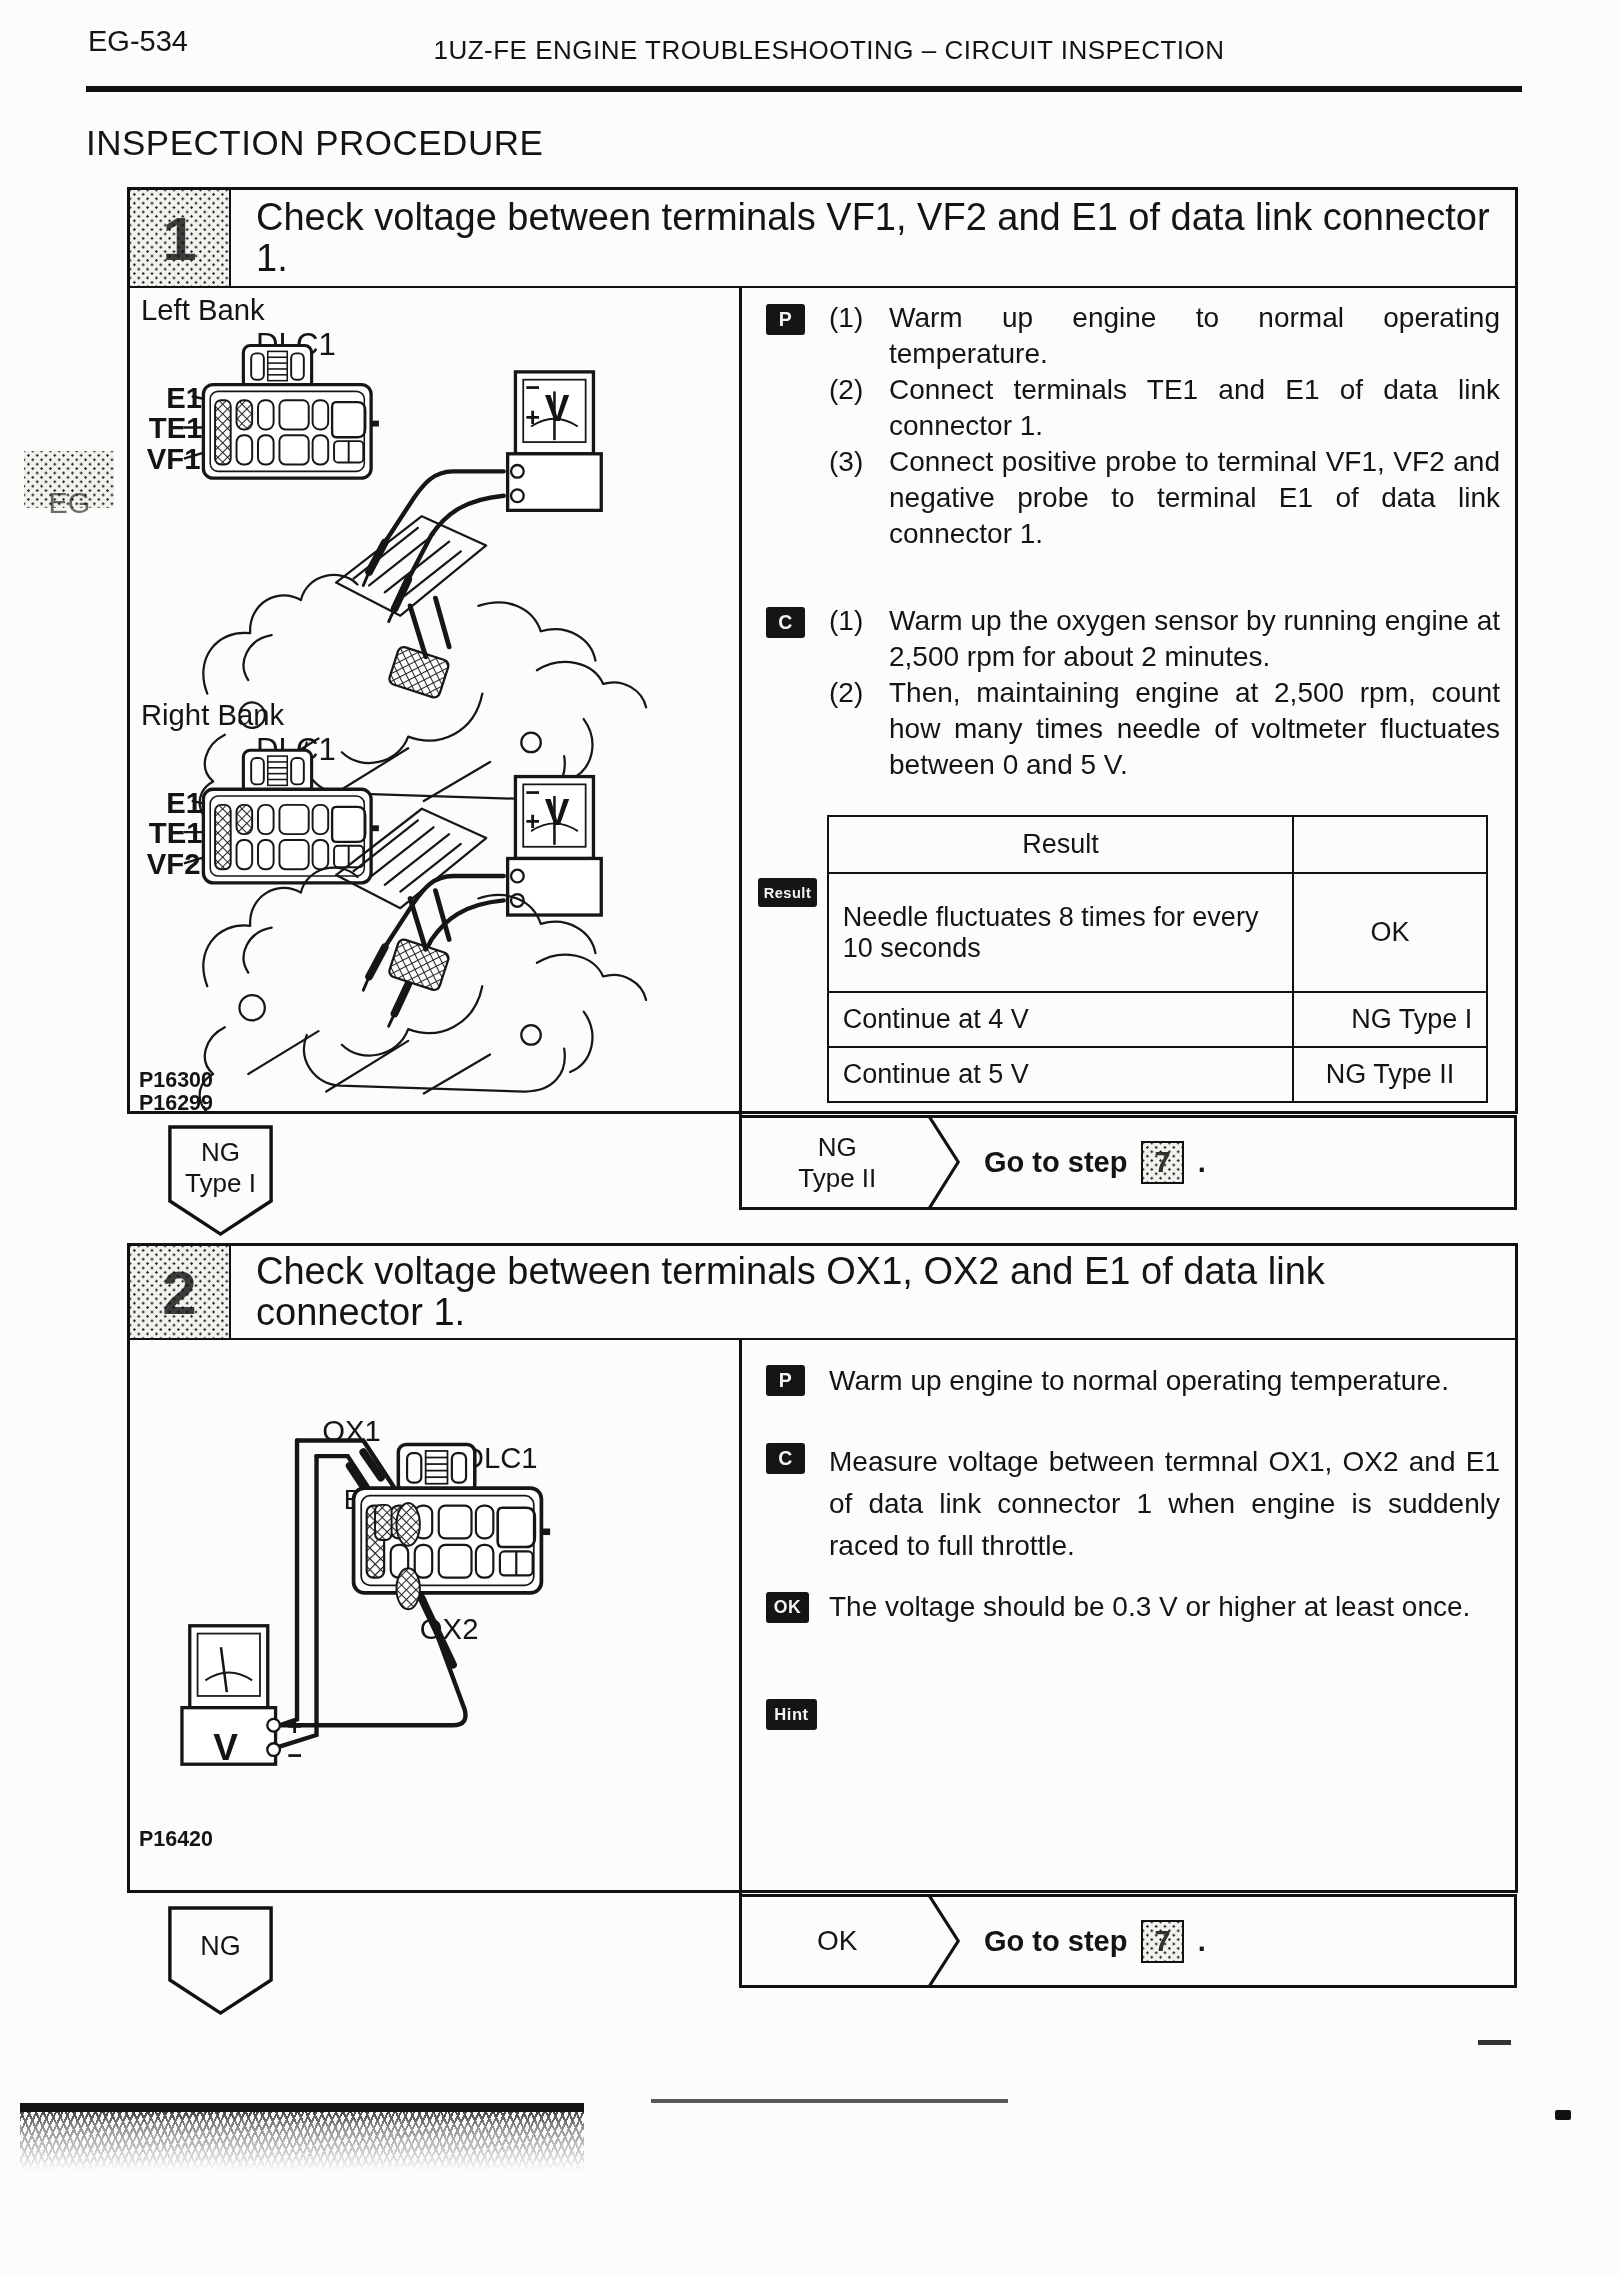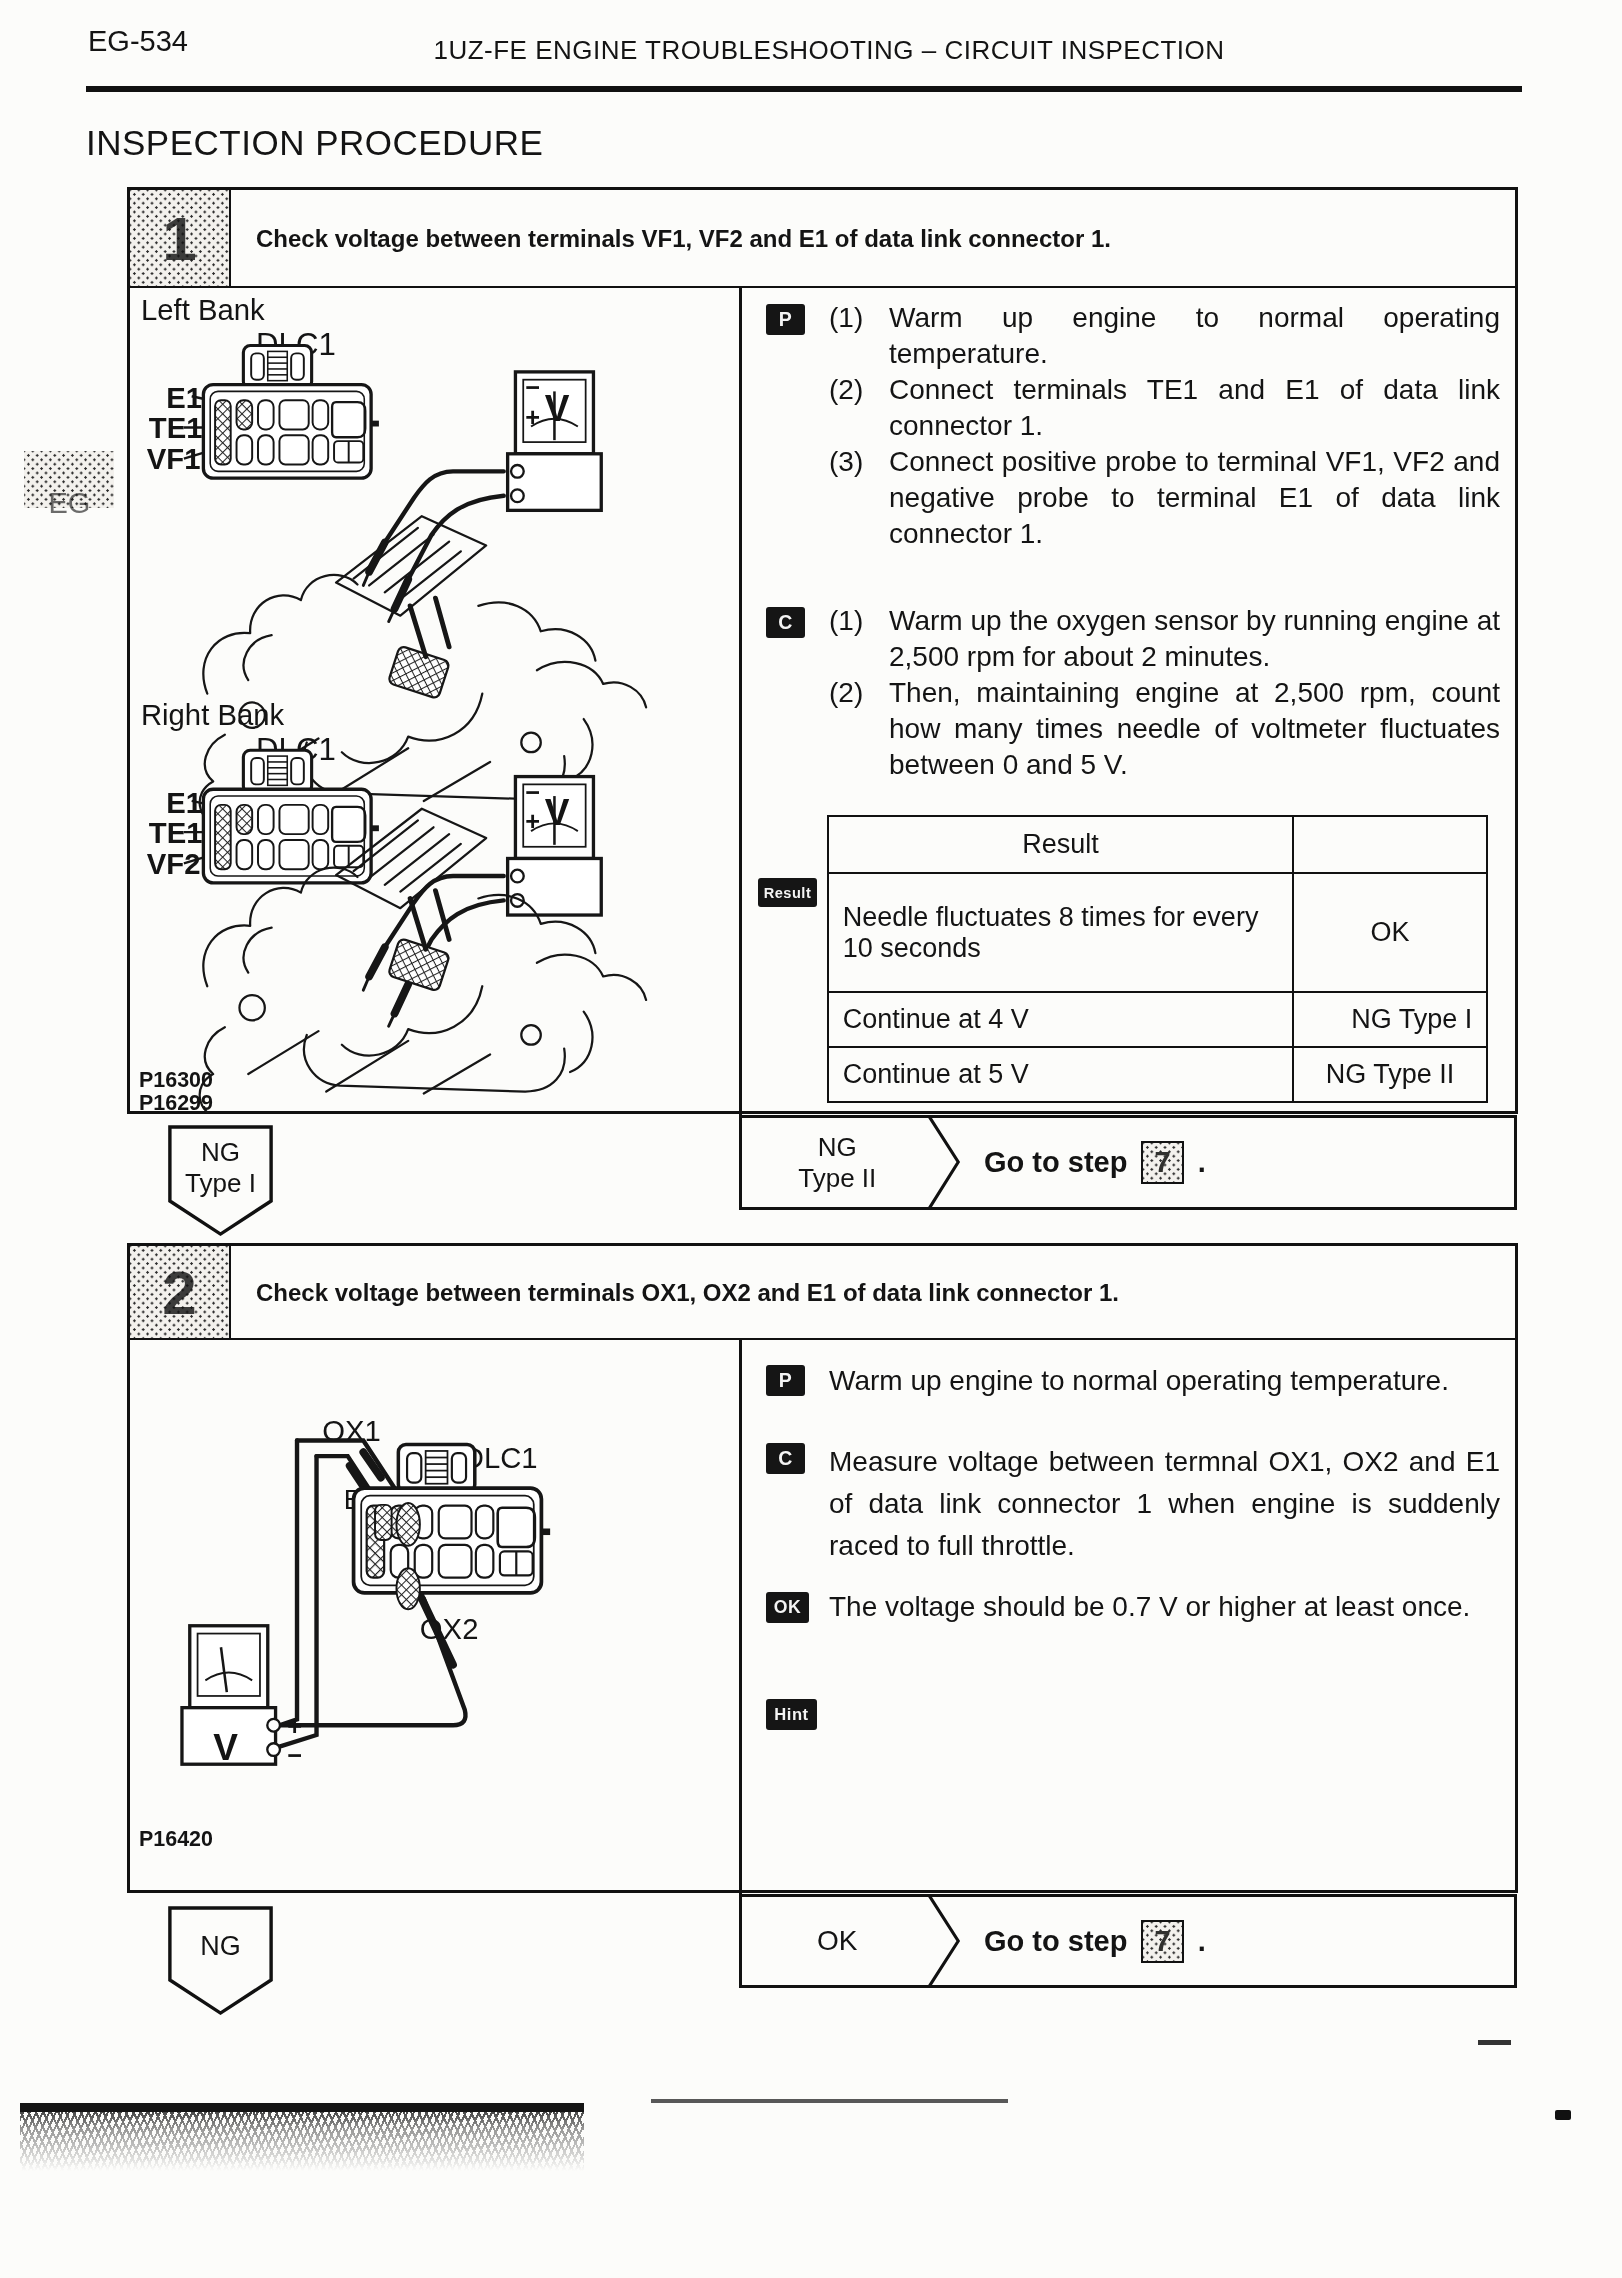--- a/index.html
+++ b/index.html
@@ -10,21 +10,21 @@
   .jt{text-align:justify;}
   .hatch{background-color:#f3f1ed;
     background-image:radial-gradient(circle,#2a2a2a 1.2px,transparent 1.4px),
                      radial-gradient(circle,#2a2a2a 1.2px,transparent 1.4px);
     background-size:8.8px 8.8px;background-position:0 0,4.4px 4.4px;}
   .rule{background:#111;}
   .stepbox{position:absolute;border:3.9px solid #111;background:#fcfcfa;box-sizing:border-box;}
   .titlebar{position:absolute;left:0;top:0;right:0;border-bottom:2.9px solid #111;display:flex;box-sizing:border-box;}
   .stepnum{width:101px;border-right:2.9px solid #111;display:flex;align-items:center;justify-content:center;
            font-size:62px;font-weight:bold;color:rgba(20,20,20,.82);box-sizing:border-box;}
-  .steptitle{flex:1;display:flex;align-items:center;padding:5.9px 25px;font-size:24px;font-weight:bold;line-height:41px;border-radius:32px;}
+  .steptitle{flex:1;display:flex;align-items:center;padding:5.9px 25px;font-size:38px;font-weight:normal;line-height:41px;border-radius:32px;}
   .tag{position:absolute;background:#151515;color:#f4f4f4;display:flex;align-items:center;justify-content:center;
        font-weight:bold;border-radius:2.9px;letter-spacing:0.5px;}
   .li{display:flex;font-size:28px;line-height:36px;}
   .li .num{width:60px;flex:none;}
   .li .txt{flex:1;}
   table.res{border-collapse:collapse;table-layout:fixed;}
   table.res td,table.res th{border:2.9px solid #111;font-size:27px;font-weight:normal;padding:5.9px 13.7px;box-sizing:border-box;}
   .flowbox{position:absolute;border:3.9px solid #111;box-sizing:border-box;background:#fcfcfa;}
   .gotorow{display:flex;align-items:center;gap:13.7px;font-size:29px;font-weight:bold;}
   .gotostep{width:43px;height:43px;border:2.9px solid #111;display:flex;align-items:center;justify-content:center;
@@ -297,21 +297,21 @@
     <text x="8" y="516" font-size="22" class="svgnote">P16420</text>
   </svg>
 
   <div class="tag" style="left:766px;top:1365px;width:39px;height:31px;font-size:19.5px;">P</div>
   <div class="abs jt" style="left:829px;top:1363px;width:671px;font-size:28px;line-height:36px;">Warm up engine to normal operating temperature.</div>
 
   <div class="tag" style="left:766px;top:1443px;width:39px;height:31px;font-size:19.5px;">C</div>
   <div class="abs jt" style="left:829px;top:1441px;width:671px;font-size:28px;line-height:42px;">Measure voltage between termnal OX1, OX2 and E1 of data link connector 1 when engine is suddenly raced to full throttle.</div>
 
   <div class="tag" style="left:766px;top:1592px;width:43px;height:31px;font-size:17.6px;">OK</div>
-  <div class="abs jt b" style="left:829px;top:1588px;width:671px;font-size:28px;line-height:37px;">The voltage should be 0.7 V or higher at least once.</div>
+  <div class="abs jt b" style="left:829px;top:1588px;width:671px;font-size:28px;line-height:37px;">The voltage should be 0.3 V or higher at least once.</div>
 
   <div class="tag" style="left:766px;top:1699px;width:51px;height:31px;font-size:16.6px;">Hint</div>
 
   <div class="abs" style="left:166px;top:1904px;width:109px;height:115px;">
     <svg width="109" height="115" viewBox="0 0 112 118">
       <polygon points="4,4 108,4 108,78 56,112 4,78" fill="#fcfcfa" stroke="#111" stroke-width="3.5"></polygon>
     </svg>
     <div class="abs b" style="left:0;top:27px;width:109px;text-align:center;font-size:27px;">NG</div>
   </div>
 

